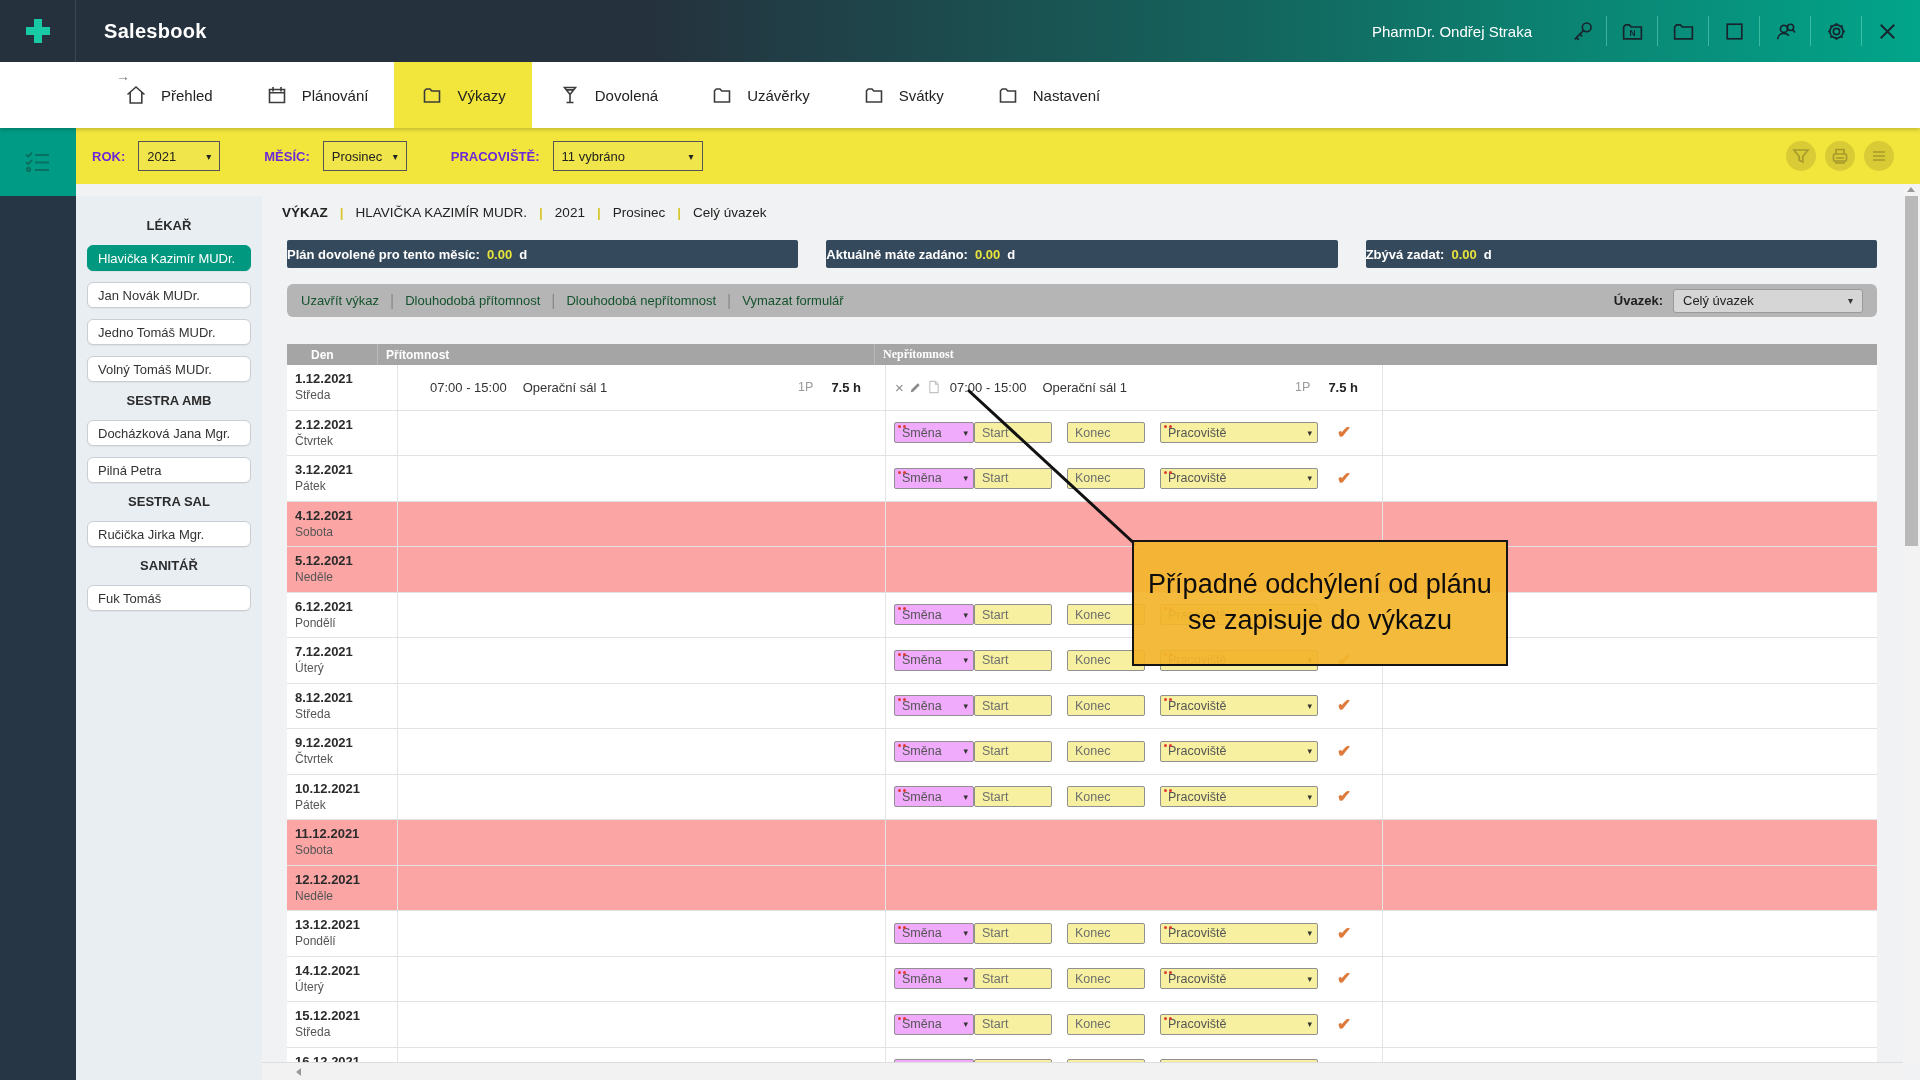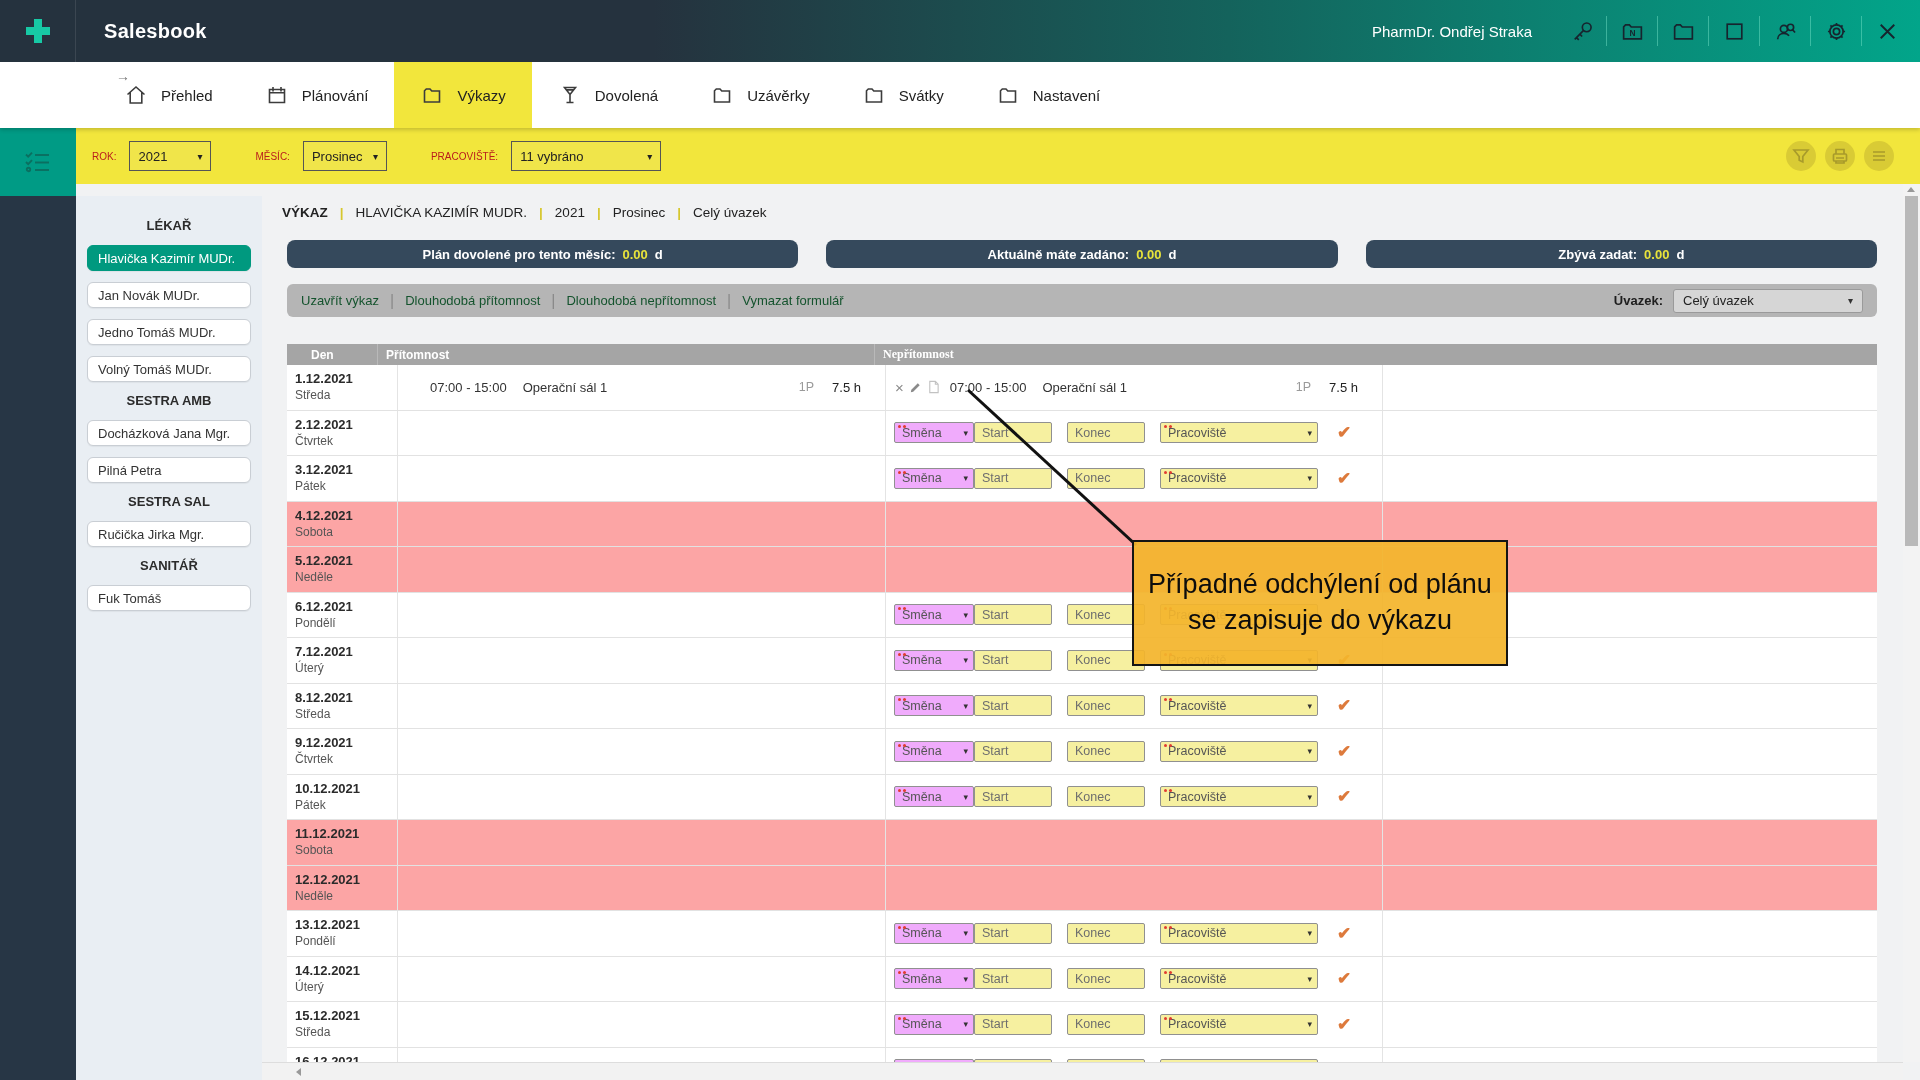--- a/index.html
+++ b/index.html
@@ -25,21 +25,21 @@
   .nav-arrow { position:absolute; left:116px; top:6px; color:#777; font-size:14px; }
   .tabs { position:absolute; left:98px; top:0; height:66px; display:flex; align-items:stretch; }
   .tab { display:flex; align-items:center; gap:13px; padding:0 26px; cursor:pointer; }
   .tab .tlabel { font-size:15px; color:#222; }
   .tab .ticon svg { width:24px; height:24px; stroke:#3c3c3c; fill:none; stroke-width:1.6; display:block; }
   .tab.active { background:#f2e63c; }
 
   
   .filterbar { position:absolute; left:76px; top:128px; width:1844px; height:56px; background:#f2e63c;
     display:flex; align-items:center; padding-left:16px; z-index:20; }
-  .flabel { font-size:10px; font-weight:normal; color:#b91c1c; margin-right:13px; }
+  .flabel { font-size:13px; font-weight:bold; color:#6d28d9; margin-right:13px; }
   .fsel { height:30px; background:#f0e54a; border:1px solid #555; display:flex; align-items:center;
     justify-content:space-between; padding:0 8px; font-size:13px; color:#222; margin-right:44px; cursor:pointer; }
   .fsel .farr { font-size:10px; color:#222; margin-left:8px; }
   .fbtns { margin-left:auto; display:flex; gap:9px; padding-right:26px; }
   .fbtn { width:30px; height:30px; border-radius:50%; background:#d9cb35; display:flex;
     align-items:center; justify-content:center; cursor:pointer; }
   .fbtn svg { width:20px; height:20px; stroke:#a89b2b; fill:none; stroke-width:1.7; }
 
   
   .rail-teal { position:absolute; left:0; top:128px; width:76px; height:68px; background:#009b85;
@@ -55,22 +55,22 @@
     box-shadow:0 1px 1px rgba(0,0,0,0.05); white-space:nowrap; overflow:hidden; }
   .sitem.selected { background:#00997f; border-color:#00997f; color:#fff; }
 
   
   .breadcrumb { position:absolute; left:282px; top:205px; display:flex; align-items:center; font-size:13.5px; color:#222; }
   .bc-item { white-space:nowrap; }
   .bc-item.first { font-weight:bold; }
   .bc-sep { color:#d6c72e; font-weight:bold; margin:0 12px; }
 
   .summary { position:absolute; left:287px; top:240px; width:1590px; display:flex; gap:28px; }
-  .sumbar { flex:1; height:28px; background:#35495c; border-radius:8px; display:flex; align-items:center;
-    justify-content:center; color:#fff; font-size:13px; font-weight:bold; white-space:nowrap; }
+  .sumbar { flex:1; height:28px; background:#35495c; border-radius:2px; display:flex; align-items:center;
+    justify-content:flex-start; color:#fff; font-size:13px; font-weight:bold; white-space:nowrap; }
   .sumbar .val { color:#e8e33b; margin:0 7px; }
 
   .actionbar { position:absolute; left:287px; top:284px; width:1590px; height:33px; background:#b5b5b5;
     border-radius:6px; display:flex; align-items:center; padding:0 14px; }
   .act-link { font-size:13px; font-weight:normal; color:#14532d; cursor:pointer; white-space:nowrap; }
   .act-sep { color:#8a8a8a; margin:0 11px; }
   .uvazek { margin-left:auto; display:flex; align-items:center; gap:10px; }
   .uvazek-label { font-size:13px; font-weight:bold; color:#1d1d1d; }
   .uvazek-select { width:190px; height:24px; background:#d6d6d6; border:1px solid #9a9a9a; border-radius:3px;
     display:flex; align-items:center; justify-content:space-between; padding:0 9px; font-size:13px; color:#222; cursor:pointer; }
@@ -94,21 +94,21 @@
   .c-nep { width:494px; }
   .ddate { font-size:13px; font-weight:bold; color:#2b2b2b; }
   .dday { font-size:12px; color:#555; margin-top:2px; }
 
   .entry { display:flex; align-items:center; flex:1; font-size:13px; color:#333; }
   .c-plan .entry { padding:0 24px 0 32px; }
   .c-pri .entry { padding:0 24px 0 10px; }
   .eplace { margin-left:16px; }
   .espacer { flex:1; }
   .eshift { color:#9a9a9a; font-size:12.5px; }
-  .ehours { font-weight:normal; color:#222; margin-left:18px;text-align:center; }
+  .ehours { font-weight:bold; color:#222; margin-left:18px;text-align:center; }
   .rowicons { display:flex; align-items:center; gap:5px; padding-left:9px; }
   .ri-x { color:#8a8a8a; font-size:15px; line-height:1; cursor:pointer; }
   .rowicons svg { display:block; cursor:pointer; }
 
   .form-row { display:flex; align-items:center; padding-left:8px; }
   .sel { position:relative; height:21px; border:1px solid #909090; border-radius:2px; display:flex;
     align-items:center; justify-content:space-between; padding:0 5px 0 7px; font-size:12.5px; color:#555; cursor:pointer; }
   .sel.gray { width:80px; background:#f0abfc; }
   .sel.yel { width:158px; background:#f6f0a0; margin-right:15px; }
   .sarr { font-size:9px; color:#333; }

